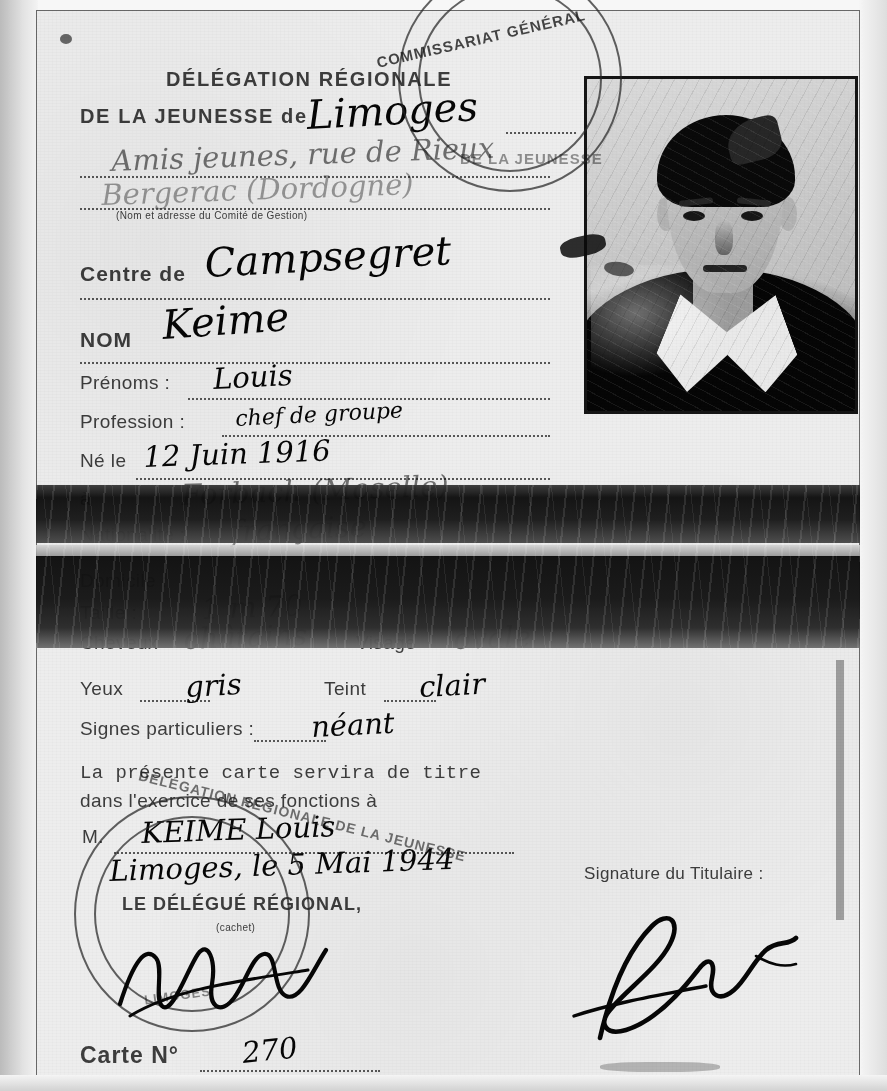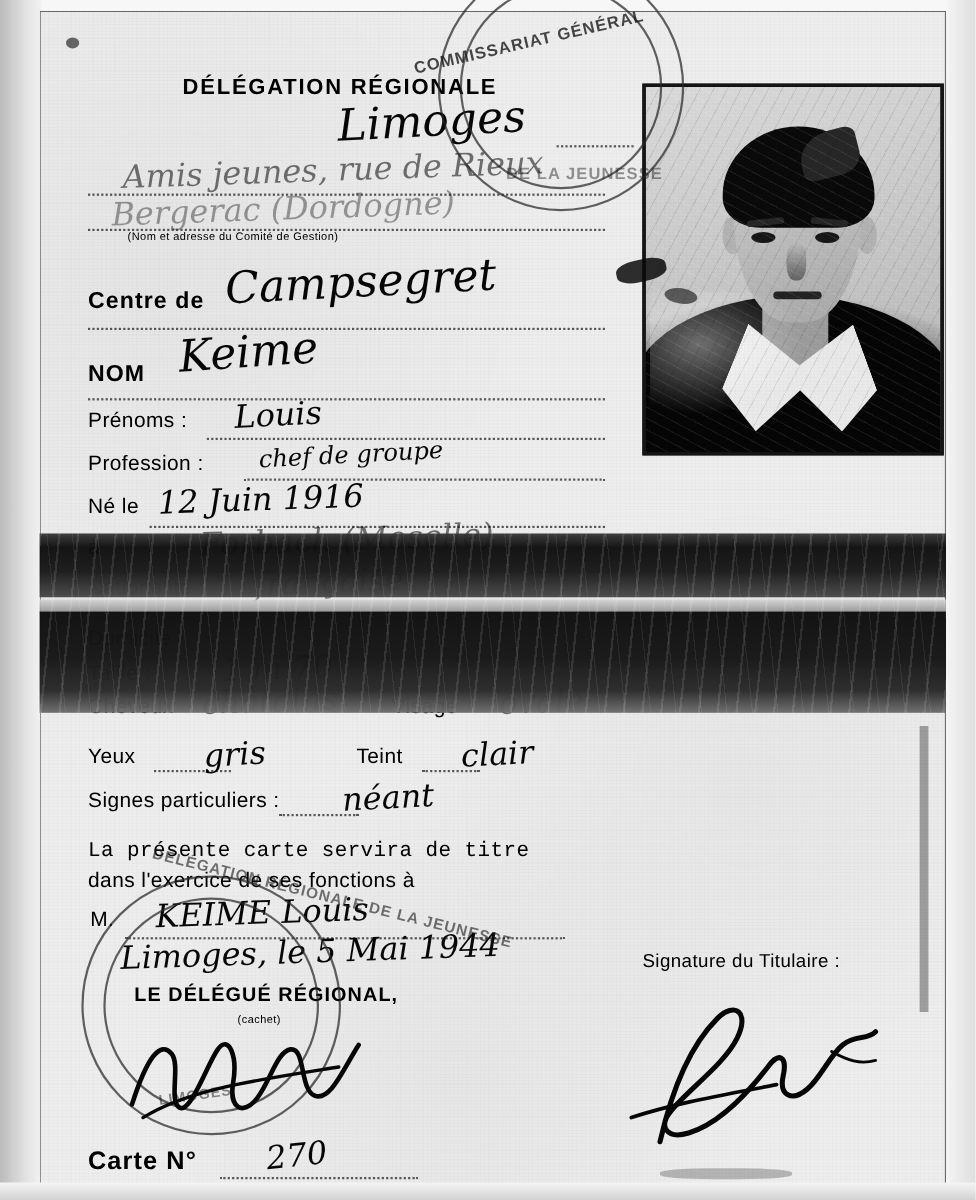--- a/index.html
+++ b/index.html
@@ -89,21 +89,21 @@
     background: linear-gradient(270deg,#dad9d6 0%, #f1f0ed 100%);
   }
   .bottom-edge {
     position: absolute; left: 0; bottom: 0; width: 887px; height: 16px;
     background: linear-gradient(0deg,#cfcecb, #f0efec);
   }
 
   
   .typed {
     position: absolute;
-    color: #000000;
+    color: #be185d;
     font-family: "Liberation Sans", sans-serif;
     letter-spacing: .4px;
     white-space: nowrap;
   }
   .t-title { font-size: 20px; font-weight: 700; letter-spacing: 1.6px; }
   .t-lbl   { font-size: 19px; font-weight: 400; }
   .t-lbl-b { font-size: 21px; font-weight: 700; letter-spacing: 1px; }
   .t-small { font-size: 10px; }
 
   
@@ -253,20 +253,21 @@
 <body>
 
 <div id="scan">
 
   <div class="left-edge"></div>
   <div class="right-edge"></div>
 
   <div class="card">
 
     <div class="typed t-title" style="left:130px; top:58px;">DÉLÉGATION RÉGIONALE</div>
+    <div class="typed t-title" style="left:44px; top:95px;">DE LA JEUNESSE de</div>
     <div class="hand hw-lg" style="left:272px; top:82px; transform:rotate(-3deg);">Limoges</div>
     <div class="dots" style="left:470px; top:122px; width:70px;"></div>
 
     <div class="hand hw-md faint" style="left:76px; top:134px; transform:rotate(-2deg);">Amis jeunes, rue de Rieux</div>
     <div class="dots" style="left:44px; top:166px; width:470px;"></div>
     <div class="hand hw-md fainter" style="left:66px; top:168px; transform:rotate(-2deg);">Bergerac (Dordogne)</div>
     <div class="dots" style="left:44px; top:198px; width:470px;"></div>
     <div class="typed t-small" style="left:80px; top:200px;">(Nom et adresse du Comité de Gestion)</div>
 
     <div class="typed t-lbl-b" style="left:44px; top:252px;">Centre de</div>

